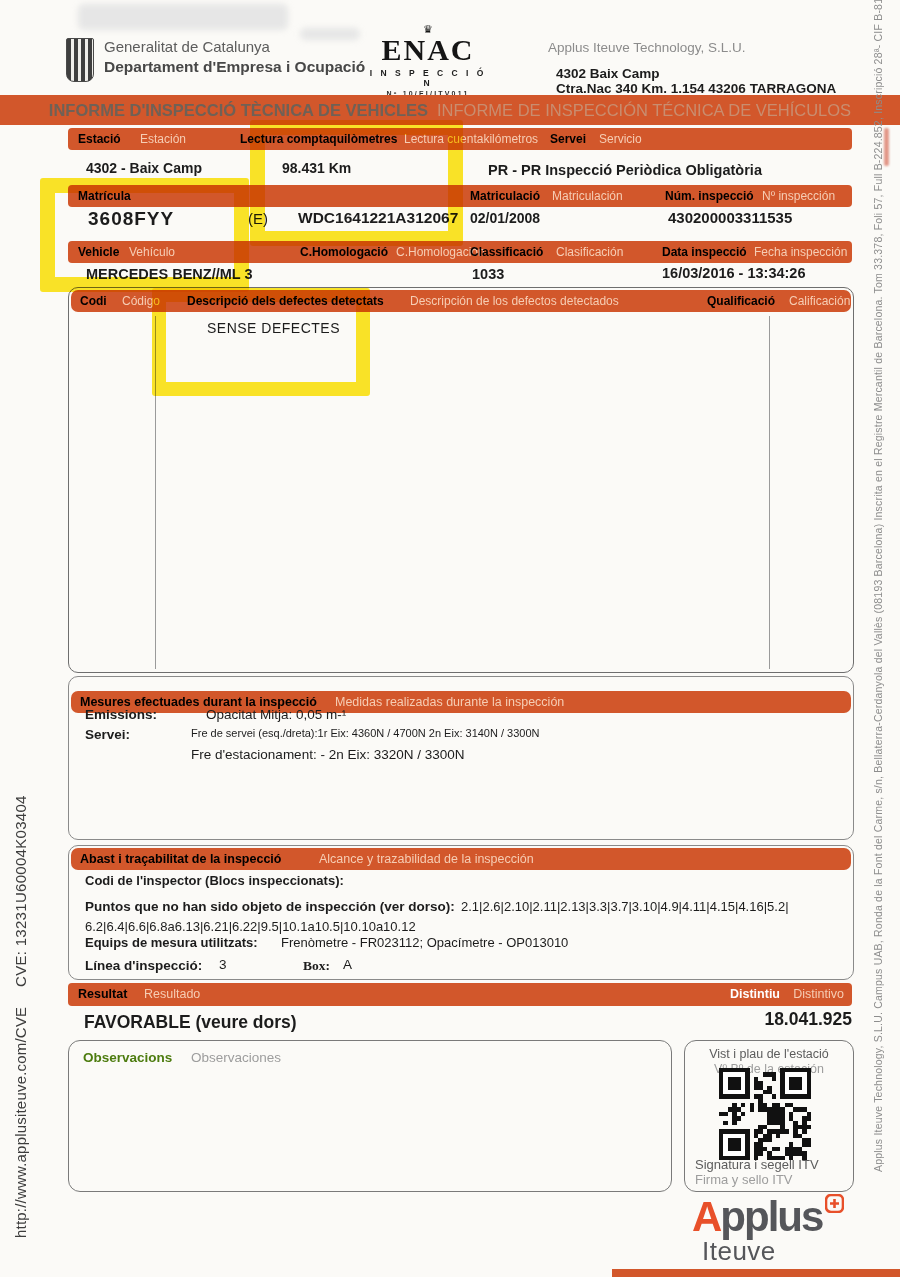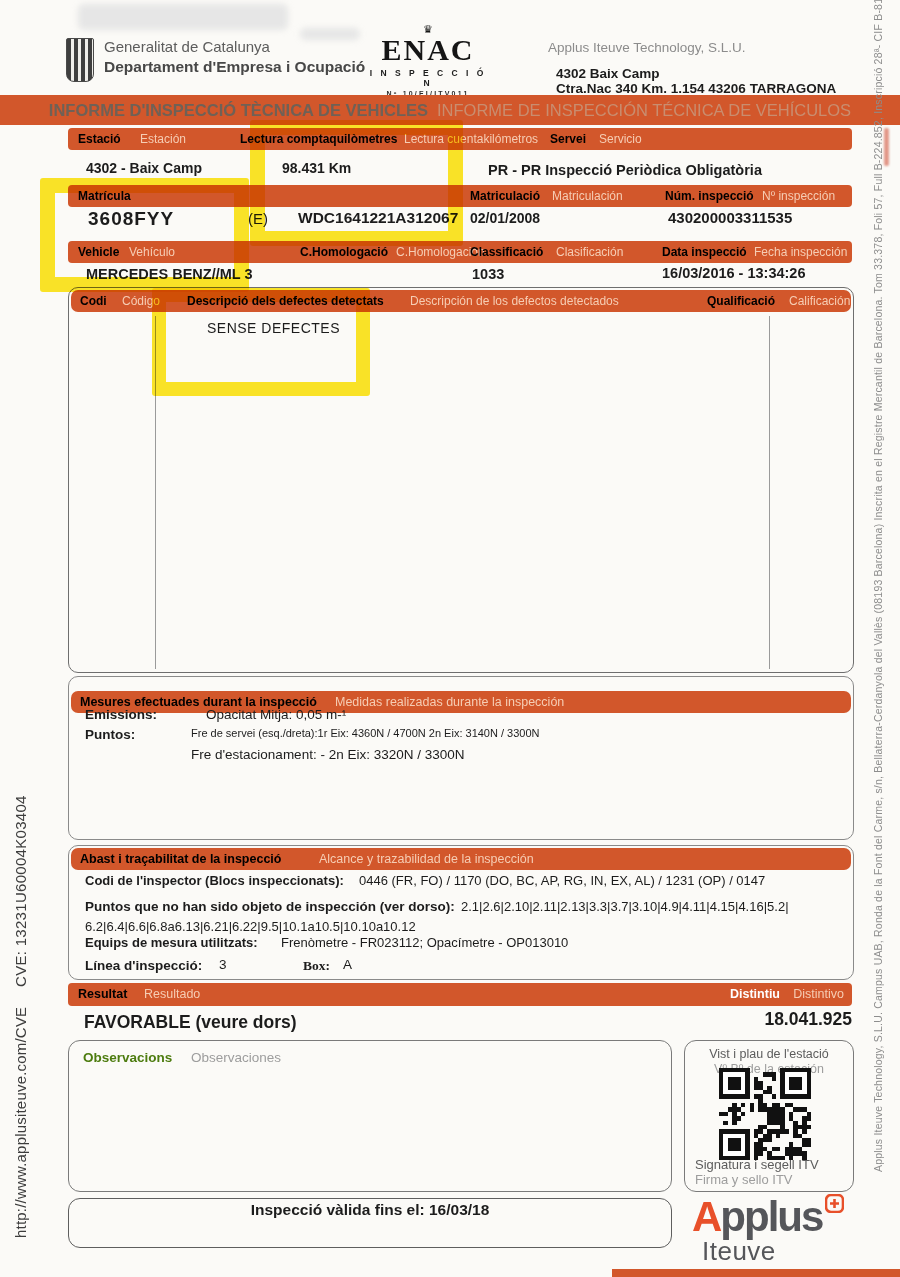--- a/index.html
+++ b/index.html
@@ -110,32 +110,31 @@
     <span class="abs val" style="left:138px;top:32px;font-size:14px;font-weight:400;letter-spacing:0.5px;">SENSE DEFECTES</span>
   </div>
 
   <div class="abs" style="left:68px;top:676px;width:784px;height:162px;border:1.2px solid #8a8a8a;border-radius:10px;">
     <div class="obar" style="position:absolute;left:2px;top:2px;right:2px;height:22px;border-radius:7px;margin-top:12px;">
       <span class="abs lbl-ca" style="left:9px;top:4px;font-size:12.5px;">Mesures efectuades durant la inspecció</span>
       <span class="abs lbl-es" style="left:258px;top:4px;font-size:12.5px;">Medidas realizadas durante la inspección</span>
     </div>
     <span class="abs val" style="left:16px;top:30px;font-size:13.5px;">Emissions:</span>
     <span class="abs val" style="left:137px;top:30px;font-size:13.5px;font-weight:400;">Opacitat Mitja: 0,05 m-¹</span>
-    <span class="abs val" style="left:16px;top:50px;font-size:13.5px;">Puntos:</span>
+    <span class="abs val" style="left:16px;top:50px;font-size:13.5px;">Servei:</span>
     <span class="abs val" style="left:122px;top:50px;font-size:11px;font-weight:400;">Fre de servei (esq./dreta):1r Eix: 4360N / 4700N 2n Eix: 3140N / 3300N</span>
     <span class="abs val" style="left:122px;top:70px;font-size:13.5px;font-weight:400;">Fre d'estacionament:  - 2n Eix: 3320N / 3300N</span>
   </div>
 
   <div class="abs" style="left:68px;top:845px;width:784px;height:133px;border:1.2px solid #8a8a8a;border-radius:10px;">
     <div class="obar" style="position:absolute;left:2px;top:2px;right:2px;height:22px;border-radius:7px;">
       <span class="abs lbl-ca" style="left:9px;top:4px;font-size:12.5px;">Abast i traçabilitat de la inspecció</span>
       <span class="abs lbl-es" style="left:242px;top:4px;font-size:12.5px;">Alcance y trazabilidad de la inspección</span>
     </div>
     <span class="abs val" style="left:16px;top:27px;font-size:13px;">Codi de l'inspector (Blocs inspeccionats):</span>
-    <span class="abs val" style="left:290px;top:27px;font-size:13px;font-weight:400;">0446 (FR, FO) / 1170 (DO, BC, AP, RG, IN, EX, AL) / 1231 (OP)  / 0147</span>
     <span class="abs val" style="left:16px;top:53px;font-size:13.5px;">Puntos que no han sido objeto de inspección (ver dorso):</span>
     <span class="abs val" style="left:392px;top:53px;font-size:13px;font-weight:400;">2.1|2.6|2.10|2.11|2.13|3.3|3.7|3.10|4.9|4.11|4.15|4.16|5.2|</span>
     <span class="abs val" style="left:16px;top:73px;font-size:13px;font-weight:400;">6.2|6.4|6.6|6.8a6.13|6.21|6.22|9.5|10.1a10.5|10.10a10.12</span>
     <span class="abs val" style="left:16px;top:89px;font-size:13px;">Equips de mesura utilitzats:</span>
     <span class="abs val" style="left:212px;top:89px;font-size:13px;font-weight:400;">Frenòmetre - FR023112; Opacímetre - OP013010</span>
     <span class="abs val" style="left:16px;top:112px;font-size:13.5px;">Línea d'inspecció:</span>
     <span class="abs val" style="left:150px;top:111px;font-size:13.5px;font-weight:400;">3</span>
     <span class="abs val" style="left:234px;top:112px;font-size:13.5px;font-family:Liberation Serif, serif;">Box:</span>
     <span class="abs val" style="left:274px;top:111px;font-size:13.5px;font-weight:400;">A</span>
   </div>
@@ -288,23 +287,20 @@
           <rect x="16" y="2" width="3" height="3" fill="#111"></rect>
           <rect x="0" y="14" width="7" height="7" fill="#111"></rect>
           <rect x="1" y="15" width="5" height="5" fill="#fff"></rect>
           <rect x="2" y="16" width="3" height="3" fill="#111"></rect>
         </svg>
       </div>
     <div class="abs" style="left:10px;top:116px;font-size:13px;color:#5c5c5c;">Signatura i segell ITV</div>
     <div class="abs" style="left:10px;top:131px;font-size:13px;color:#9d9d9d;">Firma y sello ITV</div>
   </div>
 
-  <div class="abs" style="left:68px;top:1198px;width:602px;height:48px;border:1.4px solid #5e5e5e;border-radius:12px;">
-    <div style="text-align:center;margin-top:2px;font-size:15.5px;font-weight:700;color:#1c1c1c;">Inspecció vàlida fins el: 16/03/18</div>
-  </div>
 
   <div class="abs" style="left:692px;top:1196px;">
     <div style="display:flex;align-items:flex-start;">
       <span class="applus-word" style="color:var(--applus-red);">A</span>
         <span class="applus-word" style="color:var(--gray);">pplus</span>
       <span style="margin-left:3px;margin-top:-2px;">
         <svg width="19" height="19" viewBox="0 0 19 19">
             <rect x="1" y="1" width="17" height="17" rx="5" fill="none" stroke="#e8502a" stroke-width="2.6"></rect>
             <path d="M9.5 5v9M5 9.5h9" stroke="#e8502a" stroke-width="2.6" fill="none"></path>
           </svg>

